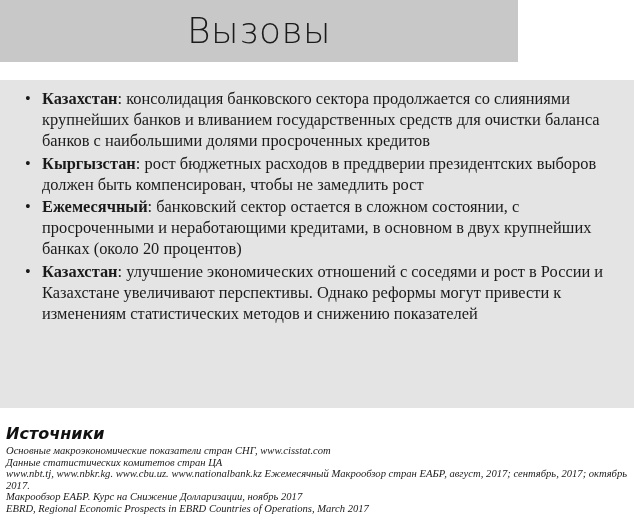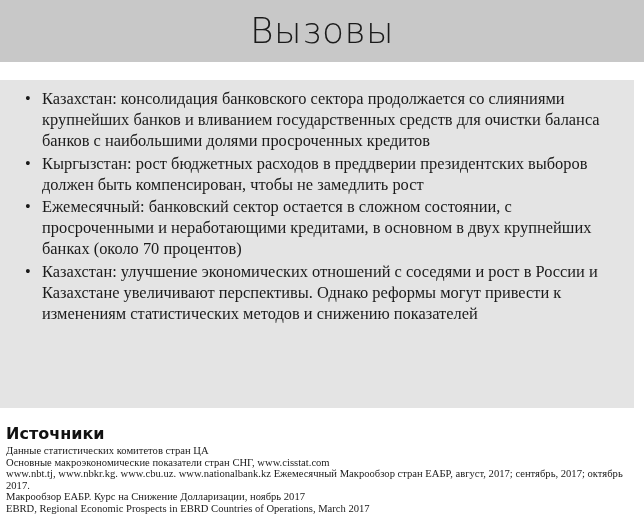--- a/index.html
+++ b/index.html
@@ -18,21 +18,21 @@
     width: 644px;
     height: 519px;
     background: #ffffff;
   }
 
   
   .title-band {
     position: absolute;
     left: 0;
     top: 0;
-    width: 644px;
+    width: 518px;
     height: 62px;
     background: #c8c8c8;
     display: flex;
     align-items: center;
     justify-content: center;
   }
   .title-text {
     font-family: "DejaVu Sans", "Liberation Sans", sans-serif;
     font-weight: 300;
     font-size: 36px;
@@ -70,29 +70,30 @@
   }
   .bullet-dot {
     position: absolute;
     left: 7px;
     top: 0;
     font-size: 16.4px;
     line-height: 21.2px;
     color: #1a1a1a;
   }
   .country {
-    font-weight: normal;
+    font-weight: bold;
   }
 
   
   .sources {
     position: absolute;
     left: 6px;
     top: 424px;
     width: 638px;
+    font-style: italic;
   }
   .sources-heading {
     font-family: "DejaVu Sans", "Liberation Sans", sans-serif;
     font-weight: bold;
     font-size: 16px;
     line-height: 19px;
     color: #111111;
     margin: 0 0 2px 0;
   }
   .source-line {
@@ -120,32 +121,32 @@
 
       <li class="bullet-item">
         <span class="bullet-dot">•</span><span class="country">Казахстан</span><span>: </span><span>консолидация банковского сектора продолжается со слияниями крупнейших банков и вливанием государственных средств для очистки баланса банков с наибольшими долями просроченных кредитов</span>
       </li>
 
       <li class="bullet-item">
         <span class="bullet-dot">•</span><span class="country">Кыргызстан</span><span>: </span><span>рост бюджетных расходов в преддверии президентских выборов должен быть компенсирован, чтобы не замедлить рост</span>
       </li>
 
       <li class="bullet-item">
-        <span class="bullet-dot">•</span><span class="country">Ежемесячный</span><span>: </span><span>банковский сектор остается в сложном состоянии, с просроченными и неработающими кредитами, в основном в двух крупнейших банках (около 70 процентов)</span>
+        <span class="bullet-dot">•</span><span class="country">Ежемесячный</span><span>: </span><span>банковский сектор остается в сложном состоянии, с просроченными и неработающими кредитами, в основном в двух крупнейших банках (около 20 процентов)</span>
       </li>
 
       <li class="bullet-item">
         <span class="bullet-dot">•</span><span class="country">Казахстан</span><span>: </span><span>улучшение экономических отношений с соседями и рост в России и Казахстане увеличивают перспективы. Однако реформы могут привести к изменениям статистических методов и снижению показателей</span>
       </li>
 
     </ul>
   </div>
 
   <div class="sources">
     <div class="sources-heading">Источники</div>
+    <div class="source-line">Основные макроэкономические показатели стран СНГ, www.cisstat.com</div>
     <div class="source-line">Данные статистических комитетов стран ЦА</div>
-    <div class="source-line">Основные макроэкономические показатели стран СНГ, www.cisstat.com</div>
     <div class="source-line wrap">www.nbt.tj, www.nbkr.kg. www.cbu.uz. www.nationalbank.kz  Ежемесячный Макрообзор стран ЕАБР, август, 2017; сентябрь, 2017; октябрь 2017.</div>
     <div class="source-line">Макрообзор ЕАБР. Курс на Снижение Долларизации, ноябрь 2017</div>
     <div class="source-line">EBRD, Regional Economic Prospects in EBRD Countries of Operations, March 2017</div>
   </div>
 
 </div>
 
 </body></html>

